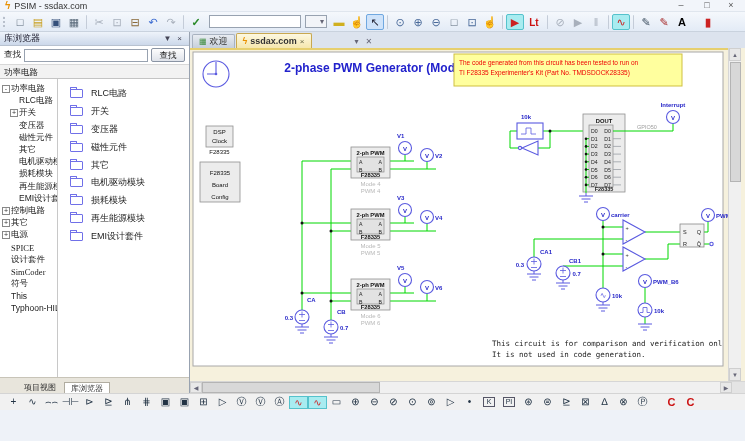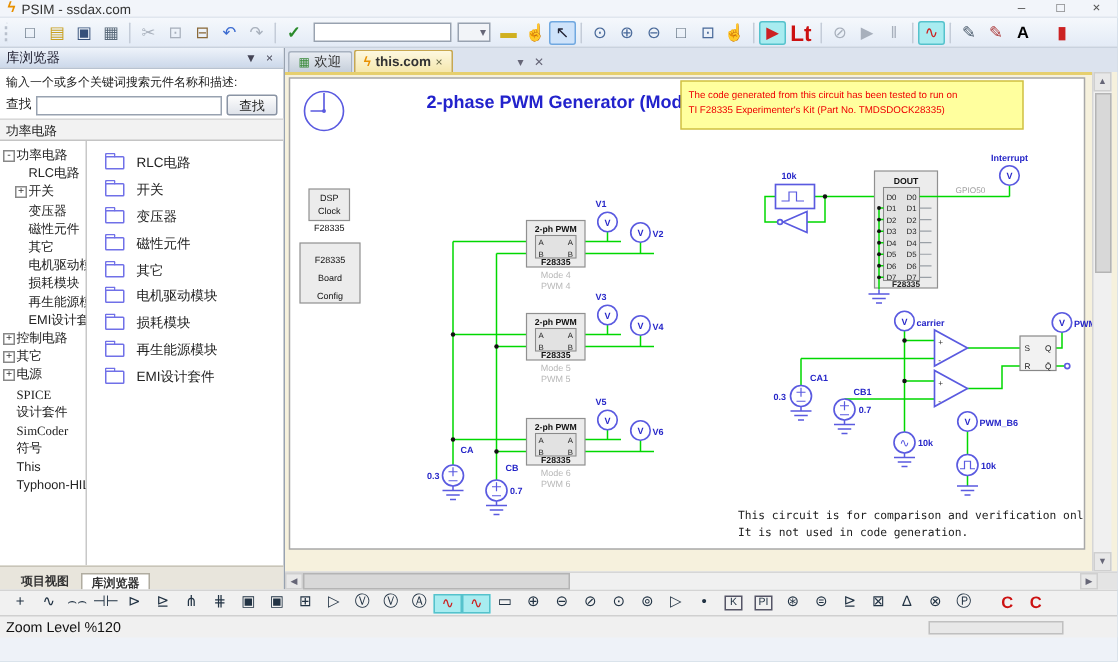--- a/index.html
+++ b/index.html
@@ -18,21 +18,21 @@
   .menubar { height:16px; background:#f6f8fb; border-bottom:1px solid #dde3ec; display:flex; align-items:center; padding-left:8px; }
   .menu-item { font-size:10px; padding:0 7px; line-height:15px; color:#222; white-space:nowrap; }
 
   
   .toolbar { height:20px; background:linear-gradient(#f5f8fc,#e3ebf6); border-bottom:1px solid #c9d2de; display:flex; align-items:center; padding:0 2px; overflow:hidden; }
   .tbtn { width:18px; height:16px; line-height:15px; text-align:center; font-size:11px; border:1px solid transparent; border-radius:2px; flex:none; color:#5a6a7a; }
   .tbtn.handle { width:5px; height:14px; border:none; border-left:2px dotted #b8c0cc; margin:0 3px 0 1px; }
   .tbtn.sep { width:1px; height:14px; background:#c4ccd8; border:none; margin:0 3px; }
   .tbtn.sel { background:#cfe3fa; border-color:#70a8e0; color:#223; }
   .tbtn.hl { background:#a8ecf0; border-color:#55c2cc; }
-  .tbtn.lt { color:#cc1111; font-weight:bold; font-size:15px; width:20px; }
+  .tbtn.lt { color:#cc1111; font-weight:bold; font-size:10px; width:20px; }
   .c-dim{color:#5a6a7a} .c-folder{color:#c8a020} .c-save{color:#35507a} .c-dis{color:#a8b0bc}
   .c-paste{color:#8a6a3a} .c-undo{color:#3a6ad0} .c-check{color:#2a8a2a;font-weight:bold}
   .c-wire{color:#d0b020} .c-hand{color:#caa06a} .c-hand2{color:#b06030} .c-zoom{color:#4a6a9a}
   .c-run{color:#cc2222} .c-pen{color:#445566} .c-pen2{color:#aa3333} .c-text{color:#000;font-weight:bold}
   .c-red{color:#cc2222;font-weight:bold} .edge{margin-left:8px}
   .tb-field { width:92px; height:13px; border:1px solid #98a2b0; background:#fff; margin:0 4px; font-size:9px; padding:0 2px; }
   .tb-drop { width:22px; height:13px; border:1px solid #98a2b0; background:#f2f4f8; font-size:8px; color:#667; text-align:right; line-height:12px; padding:0 2px; margin-right:3px; flex:none; }
 
   
   .main { height:361px; display:flex; background:#fff; }
@@ -51,21 +51,21 @@
   .sb-panels { flex:1; display:flex; overflow:hidden; }
   .sb-tree { width:58px; border-right:1px solid #c8c8c8; padding-top:4px; overflow:hidden; flex:none; }
   .titem { display:flex; align-items:center; height:12.2px; font-size:8.5px; white-space:nowrap; }
   .exp { width:8px; height:8px; border:1px solid #888; background:#fff; font-size:7px; line-height:6px; text-align:center; margin-right:1px; flex:none; color:#333; }
   .exp:empty { visibility:hidden; }
   .tlab { white-space:nowrap; }
   .sb-folders { flex:1; padding-top:6px; overflow:hidden; }
   .fitem { display:flex; align-items:center; height:17.8px; padding-left:12px; font-size:9px; }
   .ficon { width:13px; height:9px; border:1px solid #7070e8; border-radius:1px; margin-right:8px; position:relative; flex:none; background:#fff; }
   .ficon::before { content:""; position:absolute; top:-3px; left:-1px; width:5px; height:2px; border:1px solid #7070e8; border-bottom:none; border-radius:1px 1px 0 0; }
-  .sb-tabs { height:16px; background:#e8e5dc; border-top:1px solid #c8c4b8; display:flex; align-items:flex-end; padding-left:8px; gap:2px;font-weight:bold; }
+  .sb-tabs { height:16px; background:#e8e5dc; border-top:1px solid #c8c4b8; display:flex; align-items:flex-end; padding-left:18px; gap:2px; }
   .sb-tab { font-size:8px; height:11px; line-height:11px; padding:0 6px; color:#333; }
   .sb-tab.active { background:#fff; border:1px solid #b0aca0; border-bottom:none; }
 
   
   .docarea { flex:1; display:flex; flex-direction:column; background:#dce3ee; min-width:0; }
   .tabbar { height:16px; display:flex; align-items:flex-end; padding-left:2px; gap:1px; }
   .dtab { height:14px; display:flex; align-items:center; gap:3px; font-size:9px; padding:0 6px; background:linear-gradient(#e8ecf2,#c6cfdb); border:1px solid #a8b2c0; border-bottom:none; border-radius:2px 2px 0 0; color:#333; }
   .dtab.active { background:linear-gradient(#fdf8e0,#f5e7ae); border-color:#c8a850; height:15px; font-weight:bold; }
   .tic-w { color:#3a8a3a; font-size:8px; } .tic-l { color:#e89000; font-weight:bold; font-size:9px; }
   .dtab-close { font-size:8px; color:#664; font-weight:normal; }
@@ -215,21 +215,20 @@
   </div>
 
   <div class="main">
 
     <div class="sidebar">
       <div class="sb-header">
         <span class="ttl">库浏览器</span>
         <span class="sb-hbtn">▼</span>
         <span class="sb-hbtn">×</span>
       </div>
-      <div class="sb-hint">输入一个或多个关键词搜索元件名称和描述:</div>
       <div class="sb-search">
         <label>查找</label>
         <input class="sb-input" value="" style="">
         <span class="sb-btn">查找</span>
       </div>
       <div class="sb-cat">功率电路</div>
       <div class="sb-panels">
         <div class="sb-tree">
 
             <div class="titem" style="padding-left: 2px;">
@@ -387,21 +386,21 @@
     </div>
 
     <div class="docarea">
       <div class="tabbar">
         <div class="dtab">
           <span class="tic-w">▦</span>
           <span>欢迎</span>
         </div>
         <div class="dtab active">
           <span class="tic-l">ϟ</span>
-          <span>this.com</span>
+          <span>ssdax.com</span>
           <span class="dtab-close">×</span>
         </div>
         <div class="tab-extra">
           <span>▾</span>
           <span>✕</span>
         </div>
       </div>
 
       <div class="viewport">
         <svg width="538" height="333" viewBox="0 0 538 333">
@@ -717,18 +716,14 @@
       <span class="cbtn">⊗</span>
 
       <span class="cbtn">Ⓟ</span>
 
       <span class="cbtn red gap">C</span>
 
       <span class="cbtn red">C</span>
 
   </div>
 
-  <div class="statusbar">
-    <span>Zoom Level %120</span>
-    <span class="status-box"></span>
-  </div>
 
 </div>
 
 </body></html>

